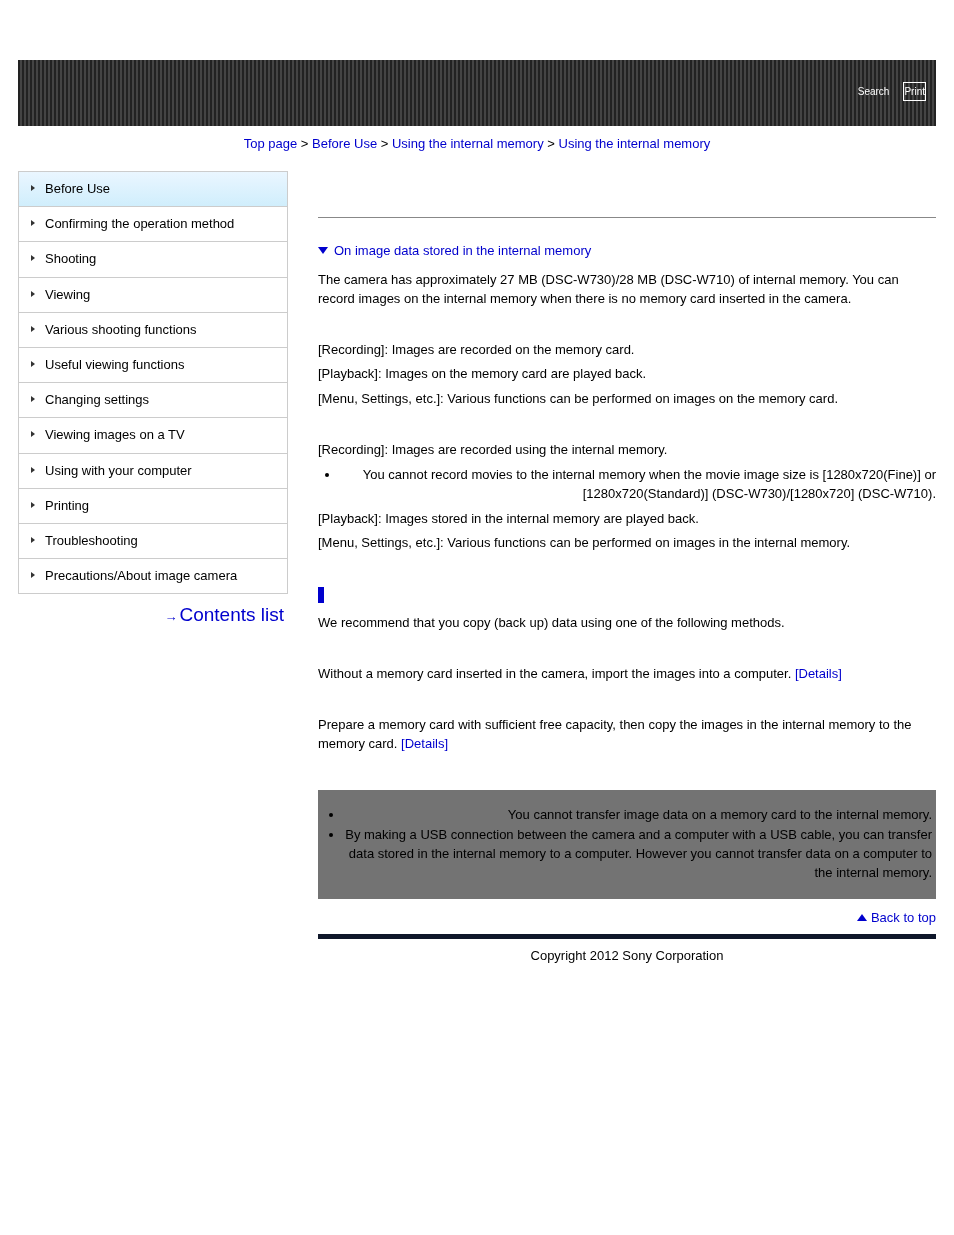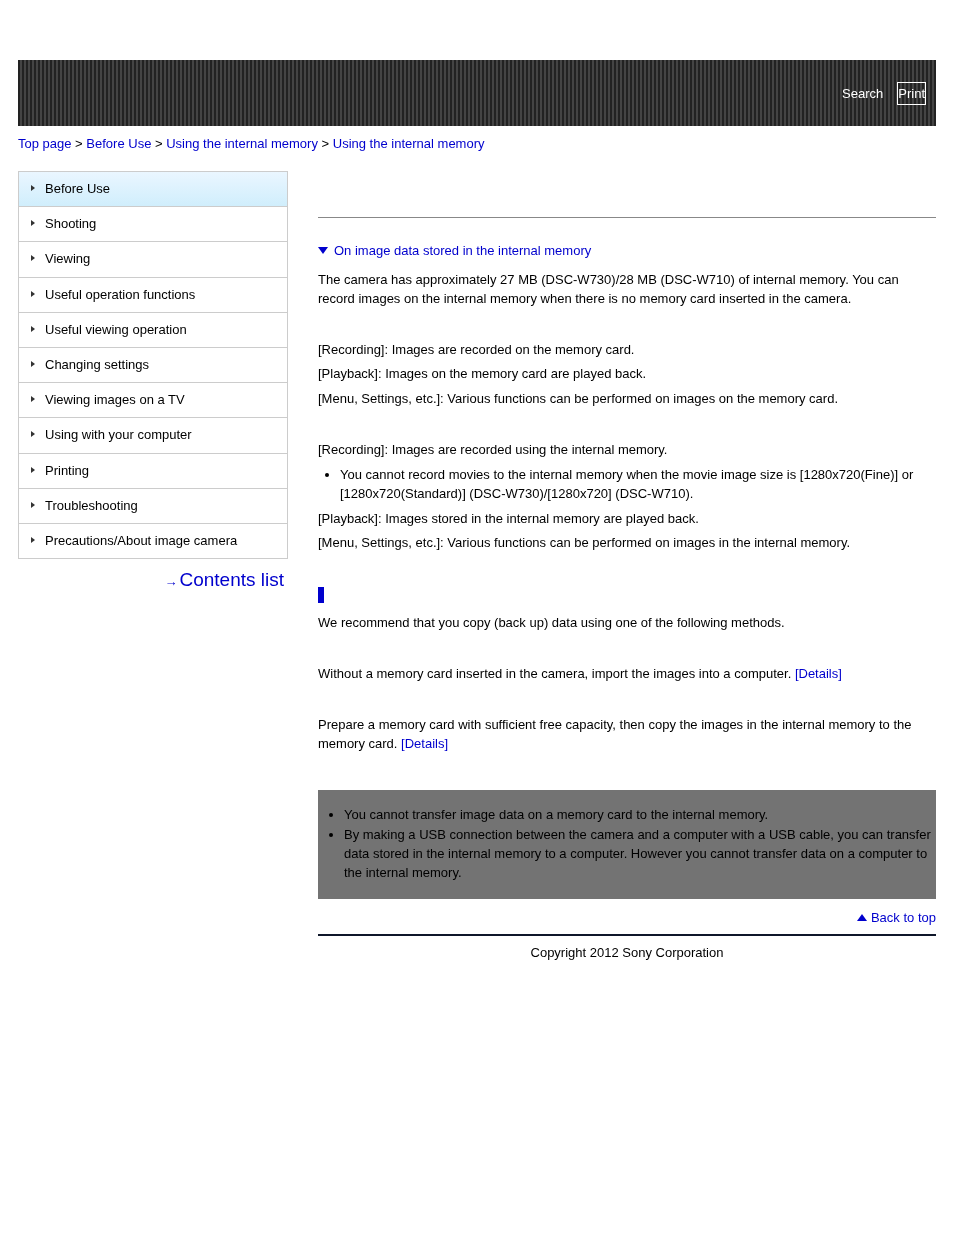--- a/index.html
+++ b/index.html
@@ -24,28 +24,28 @@
   .header-actions {
     position: absolute;
     right: 10px;
     top: 22px;
     display: flex;
     gap: 10px;
   }
   .header-actions a {
     color: #fff;
     text-decoration: none;
-    font-size: 13px;
+    font-size: 10px;
   }
   .header-actions a.print {
     border: 1px solid #fff;
     padding: 3px 0;
   }
   .breadcrumb {
-    text-align: left;
+    text-align: center;
     padding: 10px 0 20px 0;
     font-size: 13px;
   }
   .breadcrumb a { color: #0000cd; text-decoration: none; }
   .layout { display: flex; }
   .sidebar { width: 270px; flex-shrink: 0; }
   .sidebar ul { list-style: none; margin: 0; padding: 0; border-top: 1px solid #ccc; }
   .sidebar li {
     border-bottom: 1px solid #ccc;
     border-left: 1px solid #ccc;
@@ -87,21 +87,21 @@
     display: inline-block;
     width: 0; height: 0;
     border-left: 5px solid transparent;
     border-right: 5px solid transparent;
     border-top: 7px solid #0000cd;
     margin-right: 6px;
     vertical-align: 1px;
   }
   .main p { margin: 6px 0; }
   .main .block { margin-top: 32px; }
-  ul.disc { margin: 4px 0 4px 22px; padding: 0; }
+  ul.disc { margin: 4px 0 4px 22px; padding: 0; text-align: right; }
   ul.disc li { margin: 2px 0; }
   .blue-bar {
     display: inline-block;
     width: 6px; height: 16px;
     background: #0000cd;
     vertical-align: middle;
     margin-right: 4px;
   }
   .details { color: #0000cd; text-decoration: none; }
   .note-box {
@@ -117,21 +117,21 @@
   .back-to-top .up {
     display: inline-block;
     width: 0; height: 0;
     border-left: 5px solid transparent;
     border-right: 5px solid transparent;
     border-bottom: 7px solid #0000cd;
     margin-right: 4px;
     vertical-align: 1px;
   }
   .footer {
-    border-top: 2px solid #0f172a;
+    border-top: 5px solid #0f172a;
     margin-top: 6px;
     padding-top: 8px;
     text-align: center;
     font-size: 13px;
   }
   .page-outer { position: relative; min-height: 1235px; }
   .pnum { text-align: right; padding: 280px 24px 20px 0; font-size: 12px; }
 </style>
 </head>
 <body>
@@ -147,24 +147,25 @@
   </div>
 
   <div class="breadcrumb">
     <a href="#">Top page</a><span> &gt; </span><a href="#">Before Use</a><span> &gt; </span><a href="#">Using the internal memory</a><span> &gt; </span><span style="color:#0000cd;">Using the internal memory</span>
   </div>
 
   <div class="layout">
     <div class="sidebar">
       <ul>
         <li class="active"><span>Before Use</span></li>
+        <li><span>Confirming the operation method</span></li>
         <li><span>Shooting</span></li>
         <li><span>Viewing</span></li>
-        <li><span>Useful operation functions</span></li>
-        <li><span>Useful viewing operation</span></li>
+        <li><span>Various shooting functions</span></li>
+        <li><span>Useful viewing functions</span></li>
         <li><span>Changing settings</span></li>
         <li><span>Viewing images on a TV</span></li>
         <li><span>Using with your computer</span></li>
         <li><span>Printing</span></li>
         <li><span>Troubleshooting</span></li>
         <li><span>Precautions/About image camera</span></li>
       </ul>
       <div class="contents-list">
         <span class="arrow">→</span><a href="#">Contents list</a>
       </div>

